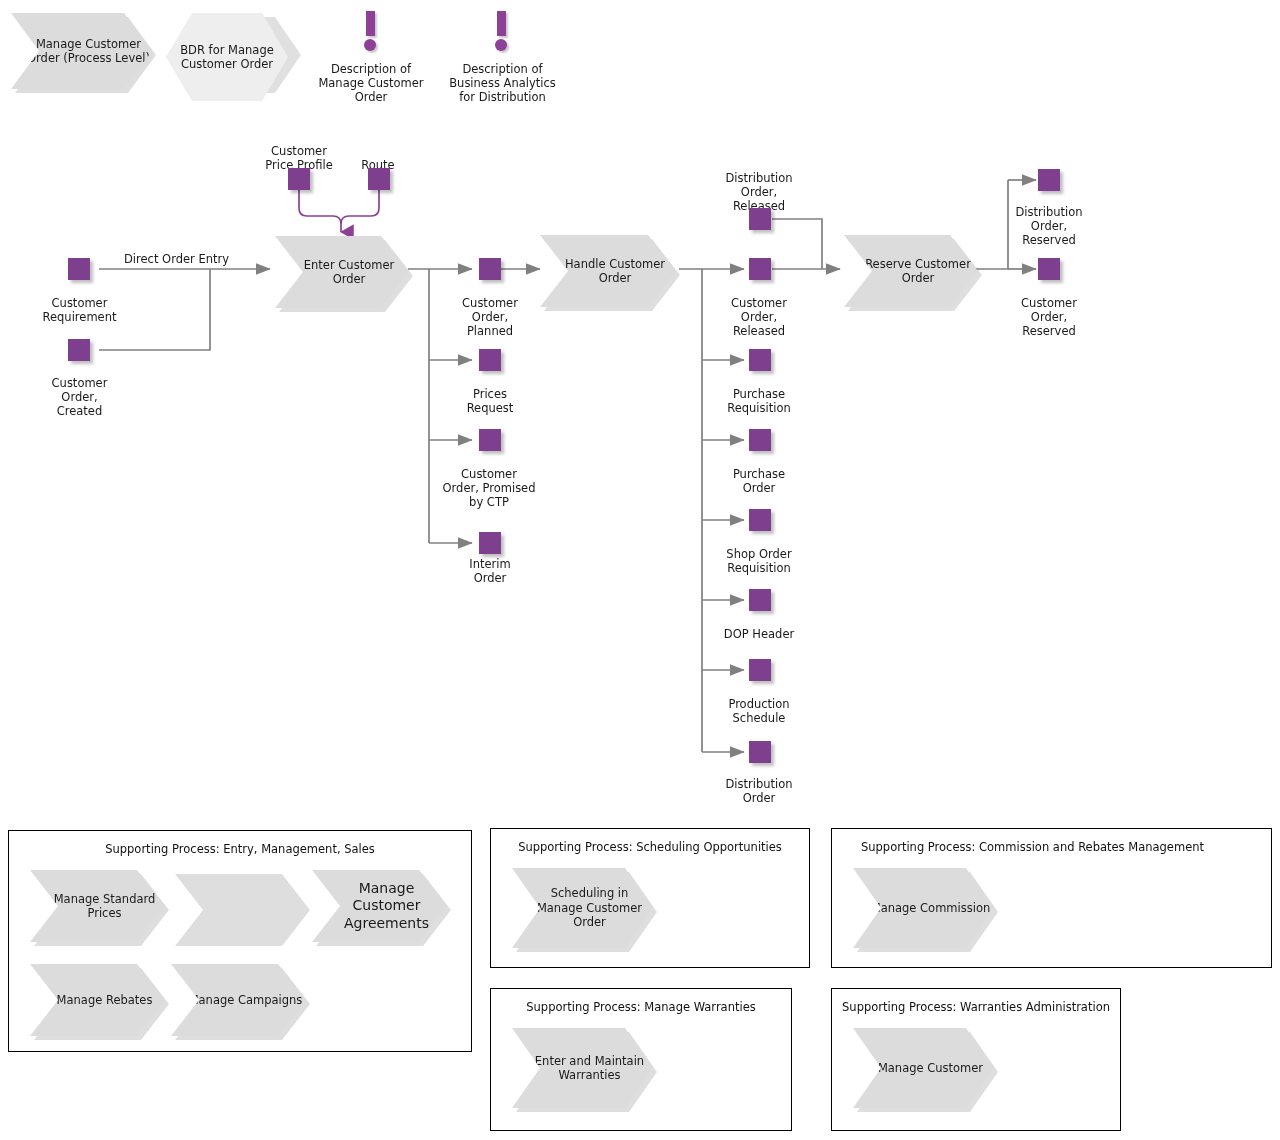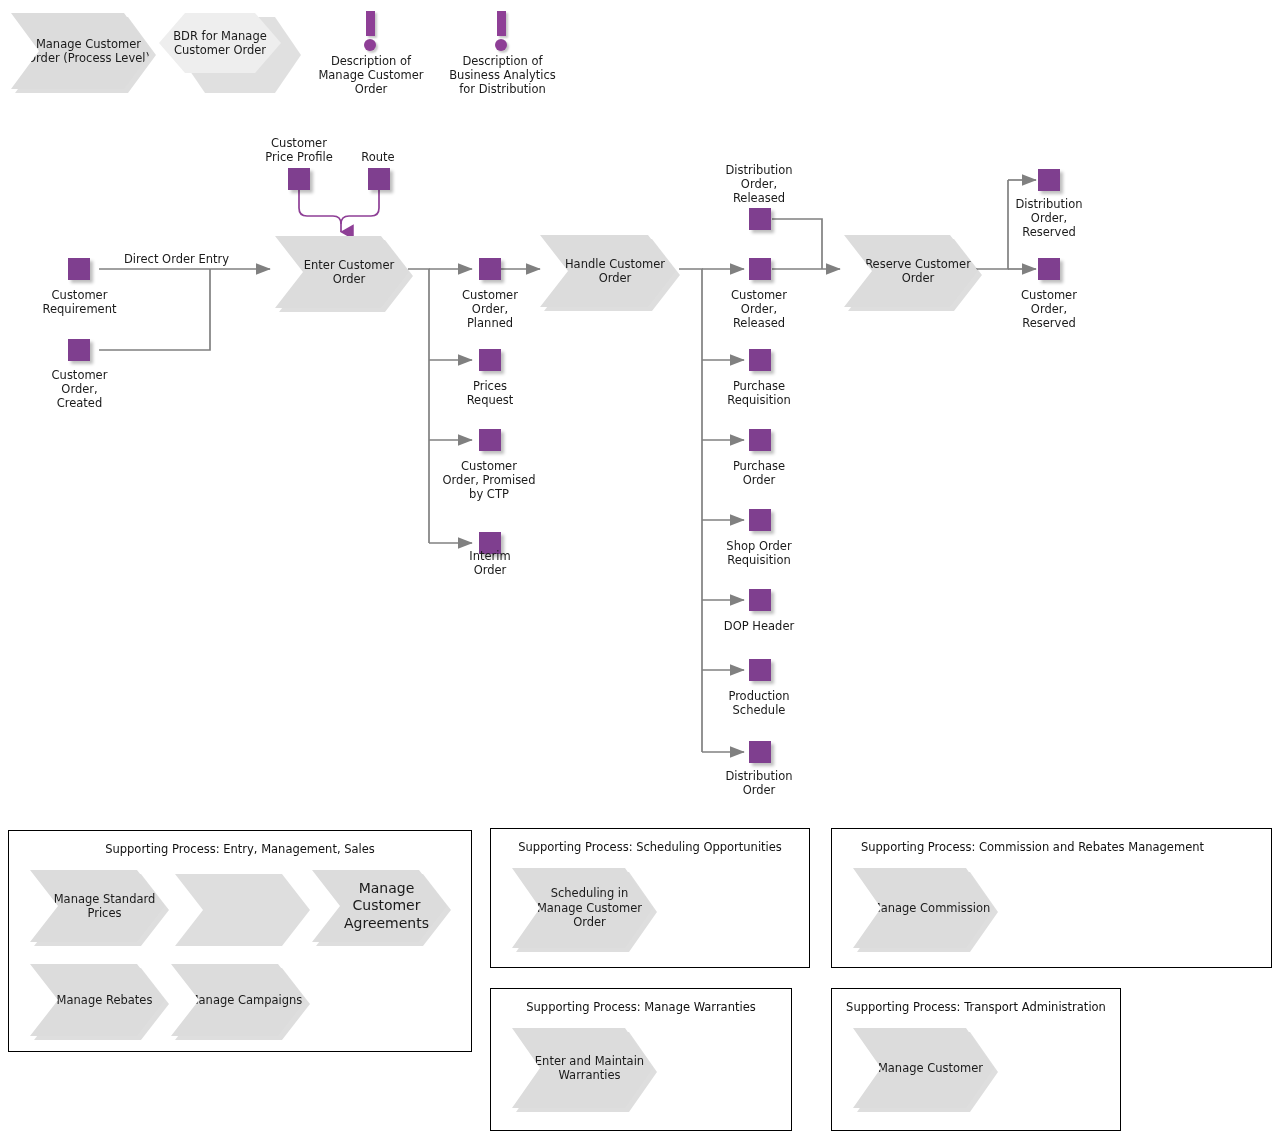--- a/index.html
+++ b/index.html
@@ -39,21 +39,21 @@
     -webkit-clip-path:polygon(26px 0, calc(100% - 26px) 0, 100% 50%, calc(100% - 26px) 100%, 26px 100%, 0 50%);
     clip-path:polygon(26px 0, calc(100% - 26px) 0, 100% 50%, calc(100% - 26px) 100%, 26px 100%, 0 50%);
   }
 
   
   .sq{position:absolute;width:22px;height:22px;background:#7f3f8f;
       box-shadow:3px 3px 3px rgba(0,0,0,0.25);}
 
   
   .cap{position:absolute;text-align:center;color:#1a1a1a;line-height:1.22;
-       font-size:11.5px;white-space:pre-line;}
+       font-size:11.5px;white-space:pre-line;margin-top:8px;}
   .edge-lbl{position:absolute;color:#1a1a1a;font-size:11.5px;white-space:nowrap;}
 
   
   .excl{position:absolute;width:22px;height:40px;}
   .excl .bar{position:absolute;left:6px;top:0;width:9px;height:25px;background:#8e3f96;
              box-shadow:2px 2px 2px rgba(0,0,0,0.22);}
   .excl .dot{position:absolute;left:4px;top:28px;width:12px;height:12px;border-radius:50%;
              background:#8e3f96;box-shadow:2px 2px 2px rgba(0,0,0,0.22);}
 
   
@@ -116,21 +116,21 @@
 
   <div class="chev-shadow" style="left:15px;top:17px;width:141px;height:76px;"></div>
   <div class="chev" style="left:11px;top:13px;width:141px;height:76px;font-size:11.5px;">
     <span class="lbl">Manage
 Customer
 Order (Process
 Level)</span>
   </div>
 
   <div class="hex-shadow" style="left:179px;top:17px;width:122px;height:76px;"></div>
-  <div class="hex" style="left:159px;top:13px;width:122px;height:60px;font-size:11.5px;">
+  <div class="hex" style="left:166px;top:13px;width:122px;height:88px;font-size:11.5px;">
     <span>BDR for
 Manage
 Customer
 Order</span>
   </div>
 
   <div class="excl" style="left:360px;top:11px;">
     <div class="bar"></div>
     <div class="dot"></div>
   </div>
@@ -296,20 +296,20 @@
 
   <div class="frame" style="left:831px;top:828px;width:441px;height:140px;"></div>
   <div class="frame-title" style="left:831px;top:840px;width:403px;">Supporting Process: Commission and Rebates Management</div>
   <div class="chev-shadow" style="left:857px;top:872px;width:141px;height:80px;"></div>
   <div class="chev" style="left:853px;top:868px;width:141px;height:80px;font-size:11.5px;">
     <span class="lbl">Manage
 Commission</span>
   </div>
 
   <div class="frame" style="left:831px;top:988px;width:290px;height:143px;"></div>
-  <div class="frame-title" style="left:831px;top:1000px;width:290px;">Supporting Process: Transport Administration</div>
+  <div class="frame-title" style="left:831px;top:1000px;width:290px;">Supporting Process: Warranties Administration</div>
   <div class="chev-shadow" style="left:857px;top:1032px;width:141px;height:80px;"></div>
   <div class="chev" style="left:853px;top:1028px;width:141px;height:80px;font-size:11.5px;">
     <span class="lbl">Manage
 Customer</span>
   </div>
 
 </div>
 
 </body></html>

